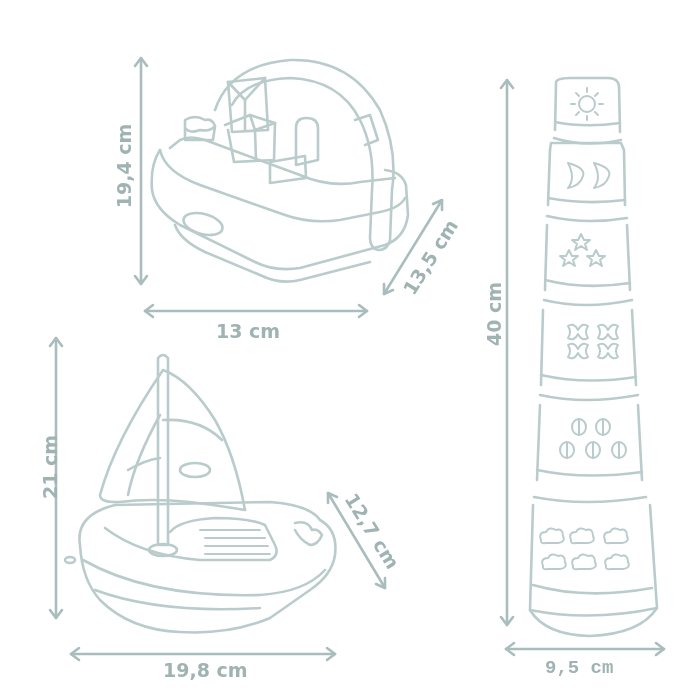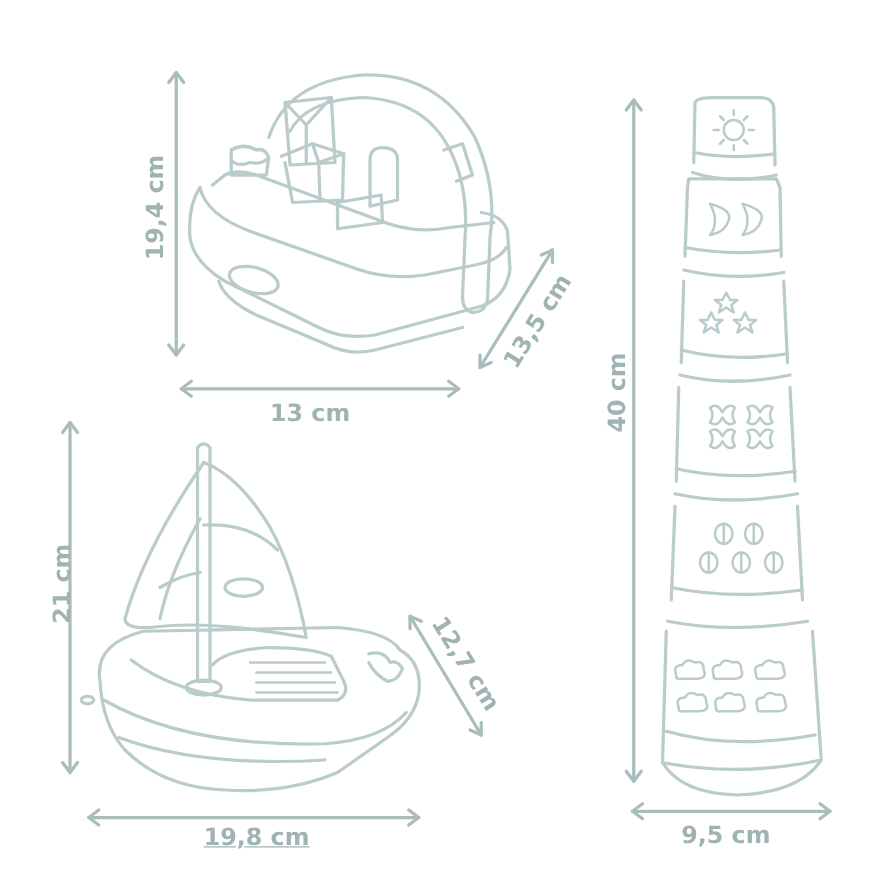--- a/index.html
+++ b/index.html
@@ -169,17 +169,17 @@
     <polyline class="arrow" points="514,643 506,649 514,655"></polyline>
     <polyline class="arrow" points="656,643 664,649 656,655"></polyline>
   </g>
 </svg>
 
 <div class="label rot-90" style="left:82px; top:155px;">19,4 cm</div>
 <div class="label" style="left:216px; top:320px;">13 cm</div>
 <div class="label" style="left:388px; top:246px; transform: rotate(-58deg);">13,5 cm</div>
 
 <div class="label rot-90" style="left:18px; top:456px;">21 cm</div>
-<div class="label" style="left:163px; top:659px;text-decoration:underline;">19,8 cm</div>
+<div class="label" style="left:163px; top:659px;">19,8 cm</div>
 <div class="label" style="left:330px; top:520px; transform: rotate(58deg);">12,7 cm</div>
 
 <div class="label rot-90" style="left:462px; top:303px;">40 cm</div>
-<div class="label" style="left:545px; top:657px;">9,5 cm</div>
+<div class="label" style="left:545px; top:657px;font-family:Liberation Mono, monospace;">9,5 cm</div>
 
 </body></html>

